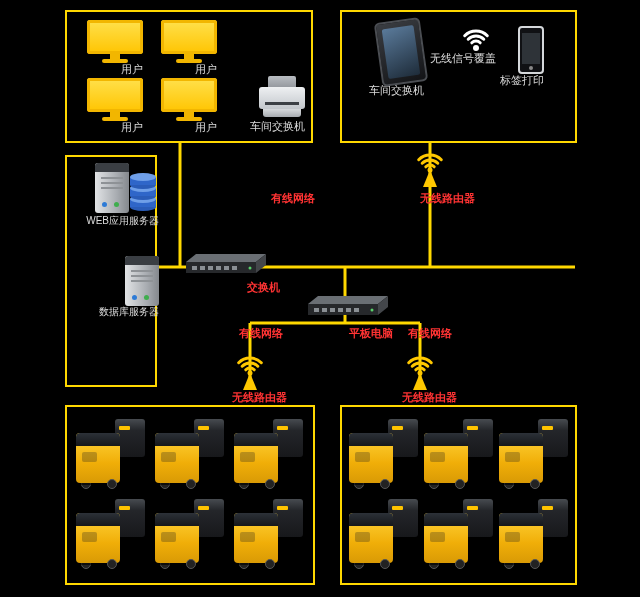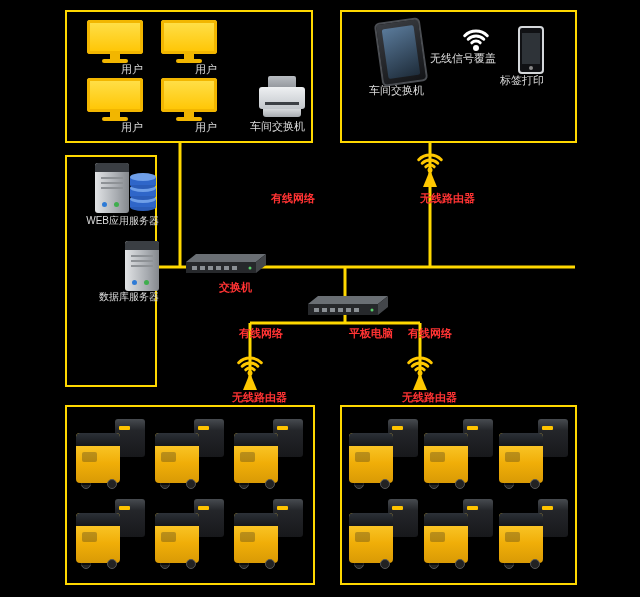--- a/index.html
+++ b/index.html
@@ -159,21 +159,21 @@
           <ellipse cx="16" cy="23" rx="13" ry="4" fill="#2a5cb8"></ellipse>
             <rect x="3" y="15" width="26" height="8" fill="#2f66c9"></rect>
             <ellipse cx="16" cy="15" rx="13" ry="4" fill="#6f9fe8"></ellipse>
           <ellipse cx="16" cy="12" rx="13" ry="4" fill="#2a5cb8"></ellipse>
             <rect x="3" y="4" width="26" height="8" fill="#2f66c9"></rect>
             <ellipse cx="16" cy="4" rx="13" ry="4" fill="#6f9fe8"></ellipse>
         </svg>
       </div>
       <div class="lbl lbl-sm">WEB应用服务器</div>
     </div>
-    <div class="cell" style="left:0;top:84px;width:92px">
+    <div class="cell" style="left:0;top:99px;width:92px">
       <div class="tower">
           <div class="led"></div>
         </div>
       <div class="lbl lbl-sm">数据库服务器</div>
     </div>
   </div>
 
   <div class="switch" style="left:184px;top:253px">
     <svg width="84" height="22" viewBox="0 0 84 22">
       <polygon points="12,1 82,1 72,9 2,9" fill="#6a6f74"></polygon>
@@ -183,21 +183,21 @@
         <rect x="8" y="13" width="5" height="4"></rect>
           <rect x="16" y="13" width="5" height="4"></rect>
           <rect x="24" y="13" width="5" height="4"></rect>
         <rect x="32" y="13" width="5" height="4"></rect>
           <rect x="40" y="13" width="5" height="4"></rect>
           <rect x="48" y="13" width="5" height="4"></rect>
       </g>
       <circle cx="66" cy="15" r="1.5" fill="#58d06a"></circle>
     </svg>
   </div>
-  <div class="lbl-red" style="left:168px;top:281px;width:84px">交换机</div>
+  <div class="lbl-red" style="left:196px;top:281px;width:84px">交换机</div>
 
   <div class="switch" style="left:306px;top:295px">
     <svg width="84" height="22" viewBox="0 0 84 22">
       <polygon points="12,1 82,1 72,9 2,9" fill="#6a6f74"></polygon>
       <polygon points="2,9 72,9 72,20 2,20" fill="#26282b"></polygon>
       <polygon points="72,9 82,1 82,12 72,20" fill="#43464a"></polygon>
       <g fill="#8a8f94">
         <rect x="8" y="13" width="5" height="4"></rect>
           <rect x="16" y="13" width="5" height="4"></rect>
           <rect x="24" y="13" width="5" height="4"></rect>

